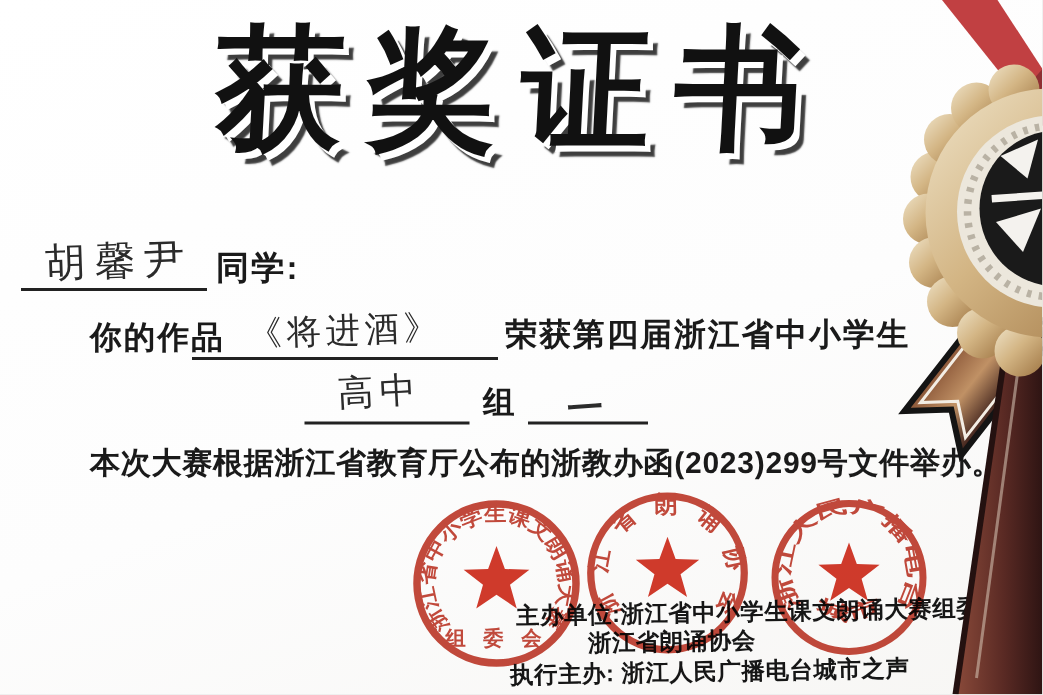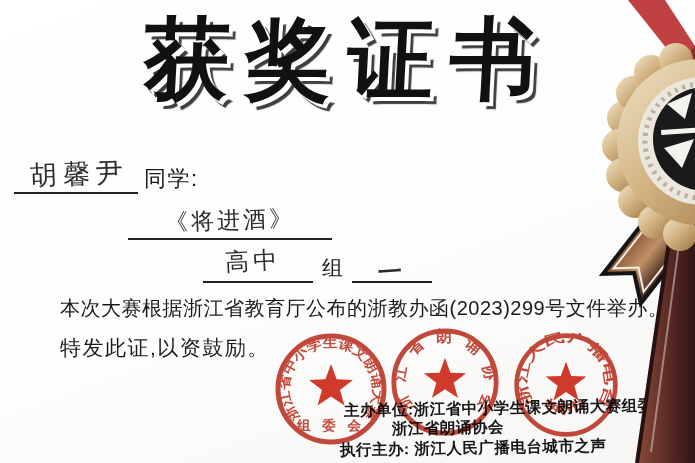--- a/index.html
+++ b/index.html
@@ -11,21 +11,21 @@
   .abs{position:absolute;}
   
   .title{
     left:0;right:0;top:2px;text-align:center;
     font-size:86px;font-weight:900;letter-spacing:16px;color:#111;
     transform:skewX(-3deg) scaleY(1.04);
     text-shadow:4px 4px 0 #ffffff,7px 7px 1px rgba(20,20,20,.82);
     white-space:nowrap;
   }
   
-  .body-text{font-size:21px;font-weight:400;letter-spacing:1.5px;white-space:nowrap;}
+  .body-text{font-size:21px;font-weight:700;letter-spacing:1.5px;white-space:nowrap;}
   .small-text{font-size:15.5px;font-weight:700;letter-spacing:.5px;white-space:nowrap;}
   
   .hand{
     font-family:"DejaVu Sans",sans-serif;font-weight:400;color:#2b2b2b;
     white-space:nowrap;
   }
   .blank{border-bottom:2px solid #222;height:0;}
   
   .seal{mix-blend-mode:multiply;opacity:.92;}
   .seal text{font-family:"Liberation Sans",sans-serif;font-weight:700;}
@@ -36,32 +36,33 @@
 <body>
 
 <div class="page">
 
   <div class="abs title">获奖证书</div>
 
   <div class="abs hand" style="left:30px;top:156px;font-size:27px;transform:rotate(-2deg);letter-spacing:6px;">胡馨尹</div>
   <div class="abs blank" style="left:14px;top:192px;width:124px;"></div>
   <div class="abs body-text" style="left:144px;top:164px;font-size:22px;">同学:</div>
 
+  <div class="abs body-text" style="left:60px;top:211px;">你的作品</div>
   <div class="abs blank" style="left:128px;top:238px;width:204px;"></div>
   <div class="abs hand" style="left:165px;top:205px;font-size:23px;transform:rotate(-2deg);letter-spacing:3px;">《将进酒》</div>
+  <div class="abs body-text" style="left:337px;top:209px;">荣获第四届浙江省中小学生</div>
 
   <div class="abs blank" style="left:203px;top:281px;width:110px;"></div>
   <div class="abs hand" style="left:225px;top:245px;font-size:24px;transform:rotate(-3deg);letter-spacing:4px;">高中</div>
   <div class="abs body-text" style="left:322px;top:254px;">组</div>
   <div class="abs blank" style="left:352px;top:281px;width:80px;"></div>
   <div class="abs hand" style="left:378px;top:256px;font-size:24px;font-weight:700;transform:rotate(-4deg);">一</div>
 
   <div class="abs body-text" style="left:60px;top:295px;font-size:20px;letter-spacing:.5px;">本次大赛根据浙江省教育厅公布的浙教办函(2023)299号文件举办。</div>
 
-  <div class="abs body-text" style="left:60px;top:334px;">特发此证,以资鼓励。</div>
 
   <div class="abs small-text footer-line" style="left:344px;top:398px;transform:rotate(-1deg);">主办单位:浙江省中小学生课文朗诵大赛组委会</div>
   <div class="abs small-text footer-line" style="left:392px;top:418px;transform:rotate(-1deg);">浙江省朗诵协会</div>
   <div class="abs small-text footer-line" style="left:340px;top:438px;transform:rotate(-1deg);">执行主办: 浙江人民广播电台城市之声</div>
 
   <svg class="abs seal" style="left:273px;top:331px;" width="116" height="116" viewBox="0 0 116 116">
     <defs>
       <path id="arc1" d="M 28.3,87.7 A 42,42 0 1 1 87.7,87.7" fill="none"></path>
     </defs>
     <circle cx="58" cy="58" r="53" fill="none" stroke="#bf3a2b" stroke-width="5"></circle>

